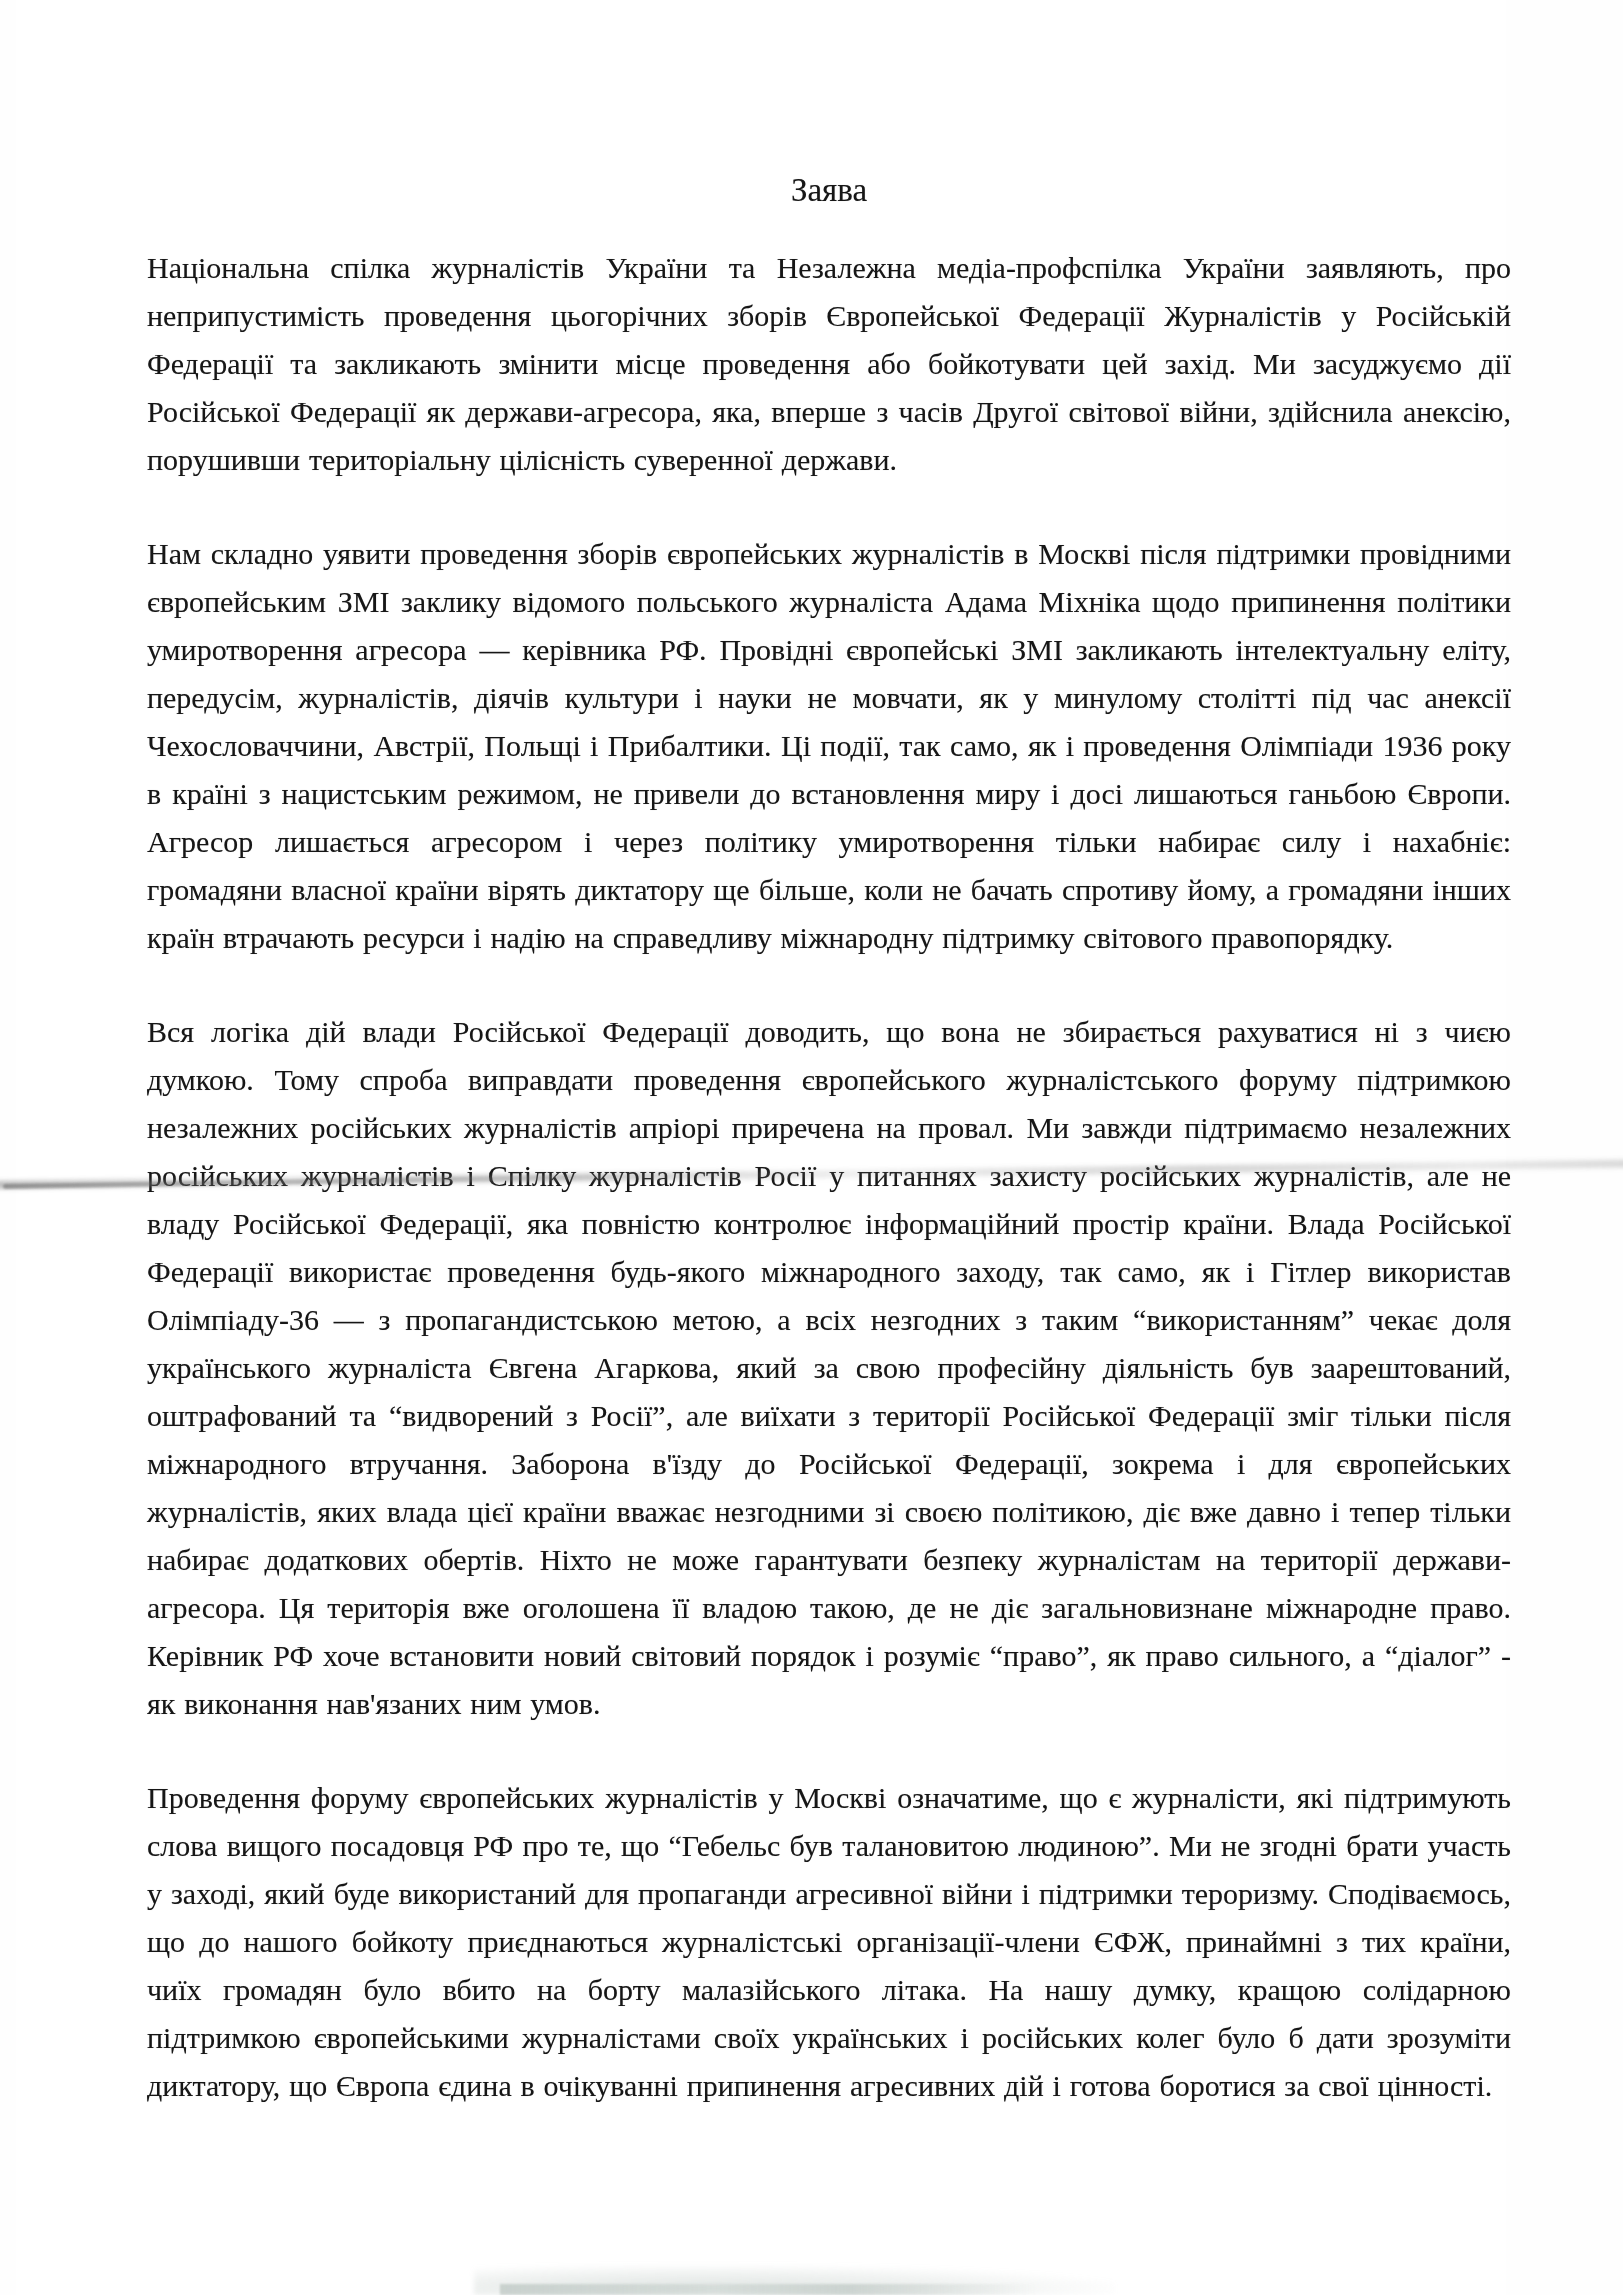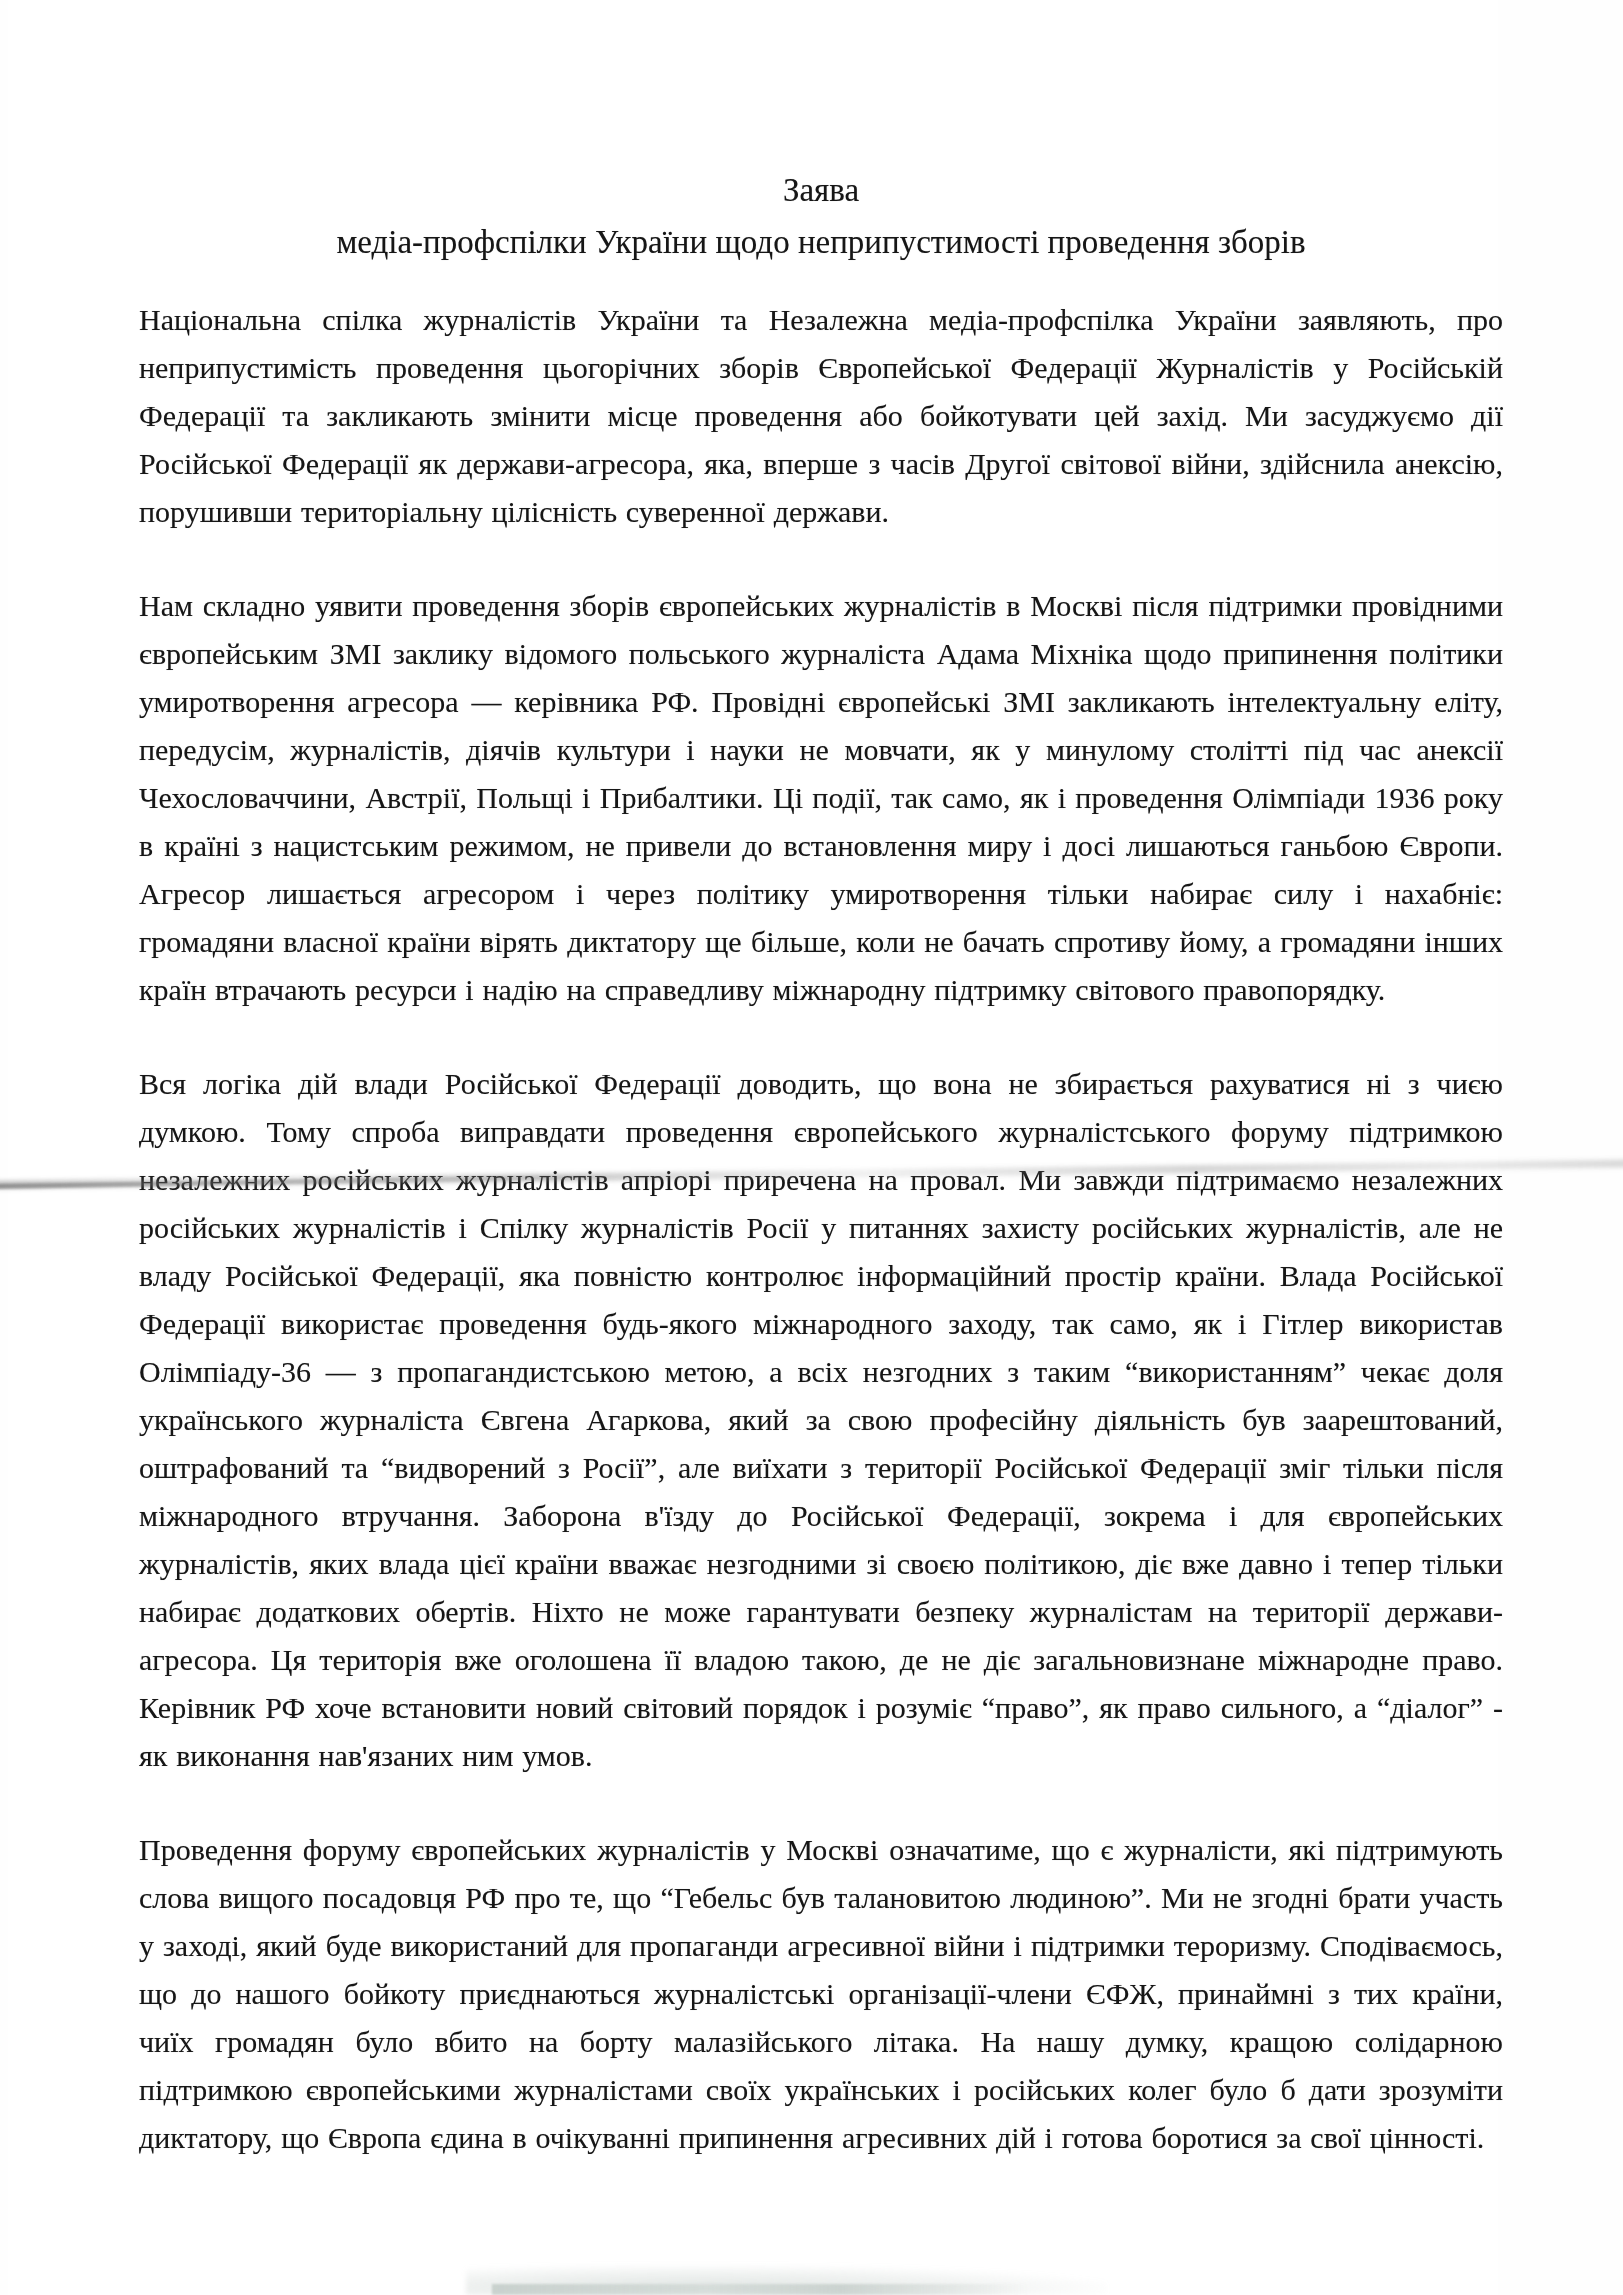--- a/index.html
+++ b/index.html
@@ -9,21 +9,21 @@
   body {
     width: 1623px;
     height: 2295px;
     background: #fefefe;
     position: relative;
     overflow: hidden;
     font-family: "Liberation Serif", "DejaVu Serif", serif;
   }
   .page {
     position: absolute;
-    left: 8px; top: 0;
+    left: 16px; top: 0;
     width: 1490px;
     height: 2295px;
     background: #ffffff;
   }
   .content {
     position: absolute;
     left: 131px;
     top: 164px;
     width: 1364px;
     color: #161616;
@@ -111,21 +111,20 @@
 </style>
 </head>
 <body>
 
 <div class="page">
 
   <div class="content">
 
     <div class="heading">
       <div class="heading-line">Заява</div>
-      <div class="heading-line">медіа-профспілки України щодо неприпустимості проведення зборів</div>
     </div>
 
     <p class="para">Національна спілка журналістів України та Незалежна медіа-профспілка України заявляють, про неприпустимість проведення цьогорічних зборів Європейської Федерації Журналістів у Російській Федерації та закликають змінити місце проведення або бойкотувати цей захід. Ми засуджуємо дії Російської Федерації як держави-агресора, яка, вперше з часів Другої світової війни, здійснила анексію, порушивши територіальну цілісність суверенної держави.</p>
 
     <p class="para">Нам складно уявити проведення зборів європейських журналістів в Москві після підтримки провідними європейським ЗМІ заклику відомого польського журналіста Адама Міхніка щодо припинення політики умиротворення агресора — керівника РФ. Провідні європейські ЗМІ закликають інтелектуальну еліту, передусім, журналістів, діячів культури і науки не мовчати, як у минулому столітті під час анексії Чехословаччини, Австрії, Польщі і Прибалтики. Ці події, так само, як і проведення Олімпіади 1936 року в країні з нацистським режимом, не привели до встановлення миру і досі лишаються ганьбою Європи. Агресор лишається агресором і через політику умиротворення тільки набирає силу і нахабніє: громадяни власної країни вірять диктатору ще більше, коли не бачать спротиву йому, а громадяни інших країн втрачають ресурси і надію на справедливу міжнародну підтримку світового правопорядку.</p>
 
     <p class="para">Вся логіка дій влади Російської Федерації доводить, що вона не збирається рахуватися ні з чиєю думкою. Тому спроба виправдати проведення європейського журналістського форуму підтримкою незалежних російських журналістів апріорі приречена на провал. Ми завжди підтримаємо незалежних російських журналістів і Спілку журналістів Росії у питаннях захисту російських журналістів, але не владу Російської Федерації, яка повністю контролює інформаційний простір країни. Влада Російської Федерації використає проведення будь-якого міжнародного заходу, так само, як і Гітлер використав Олімпіаду-36 — з пропагандистською метою, а всіх незгодних з таким “використанням” чекає доля українського журналіста Євгена Агаркова, який за свою професійну діяльність був заарештований, оштрафований та “видворений з Росії”, але виїхати з території Російської Федерації зміг тільки після міжнародного втручання. Заборона в'їзду до Російської Федерації, зокрема і для європейських журналістів, яких влада цієї країни вважає незгодними зі своєю політикою, діє вже давно і тепер тільки набирає додаткових обертів. Ніхто не може гарантувати безпеку журналістам на території держави-агресора. Ця територія вже оголошена її владою такою, де не діє загальновизнане міжнародне право. Керівник РФ хоче встановити новий світовий порядок і розуміє “право”, як право сильного, а “діалог” - як виконання нав'язаних ним умов.</p>
 
     <p class="para">Проведення форуму європейських журналістів у Москві означатиме, що є журналісти, які підтримують слова вищого посадовця РФ про те, що “Гебельс був талановитою людиною”. Ми не згодні брати участь у заході, який буде використаний для пропаганди агресивної війни і підтримки тероризму. Сподіваємось, що до нашого бойкоту приєднаються журналістські організації-члени ЄФЖ, принаймні з тих країни, чиїх громадян було вбито на борту малазійського літака. На нашу думку, кращою солідарною підтримкою європейськими журналістами своїх українських і російських колег було б дати зрозуміти диктатору, що Європа єдина в очікуванні припинення агресивних дій і готова боротися за свої цінності.</p>
 

